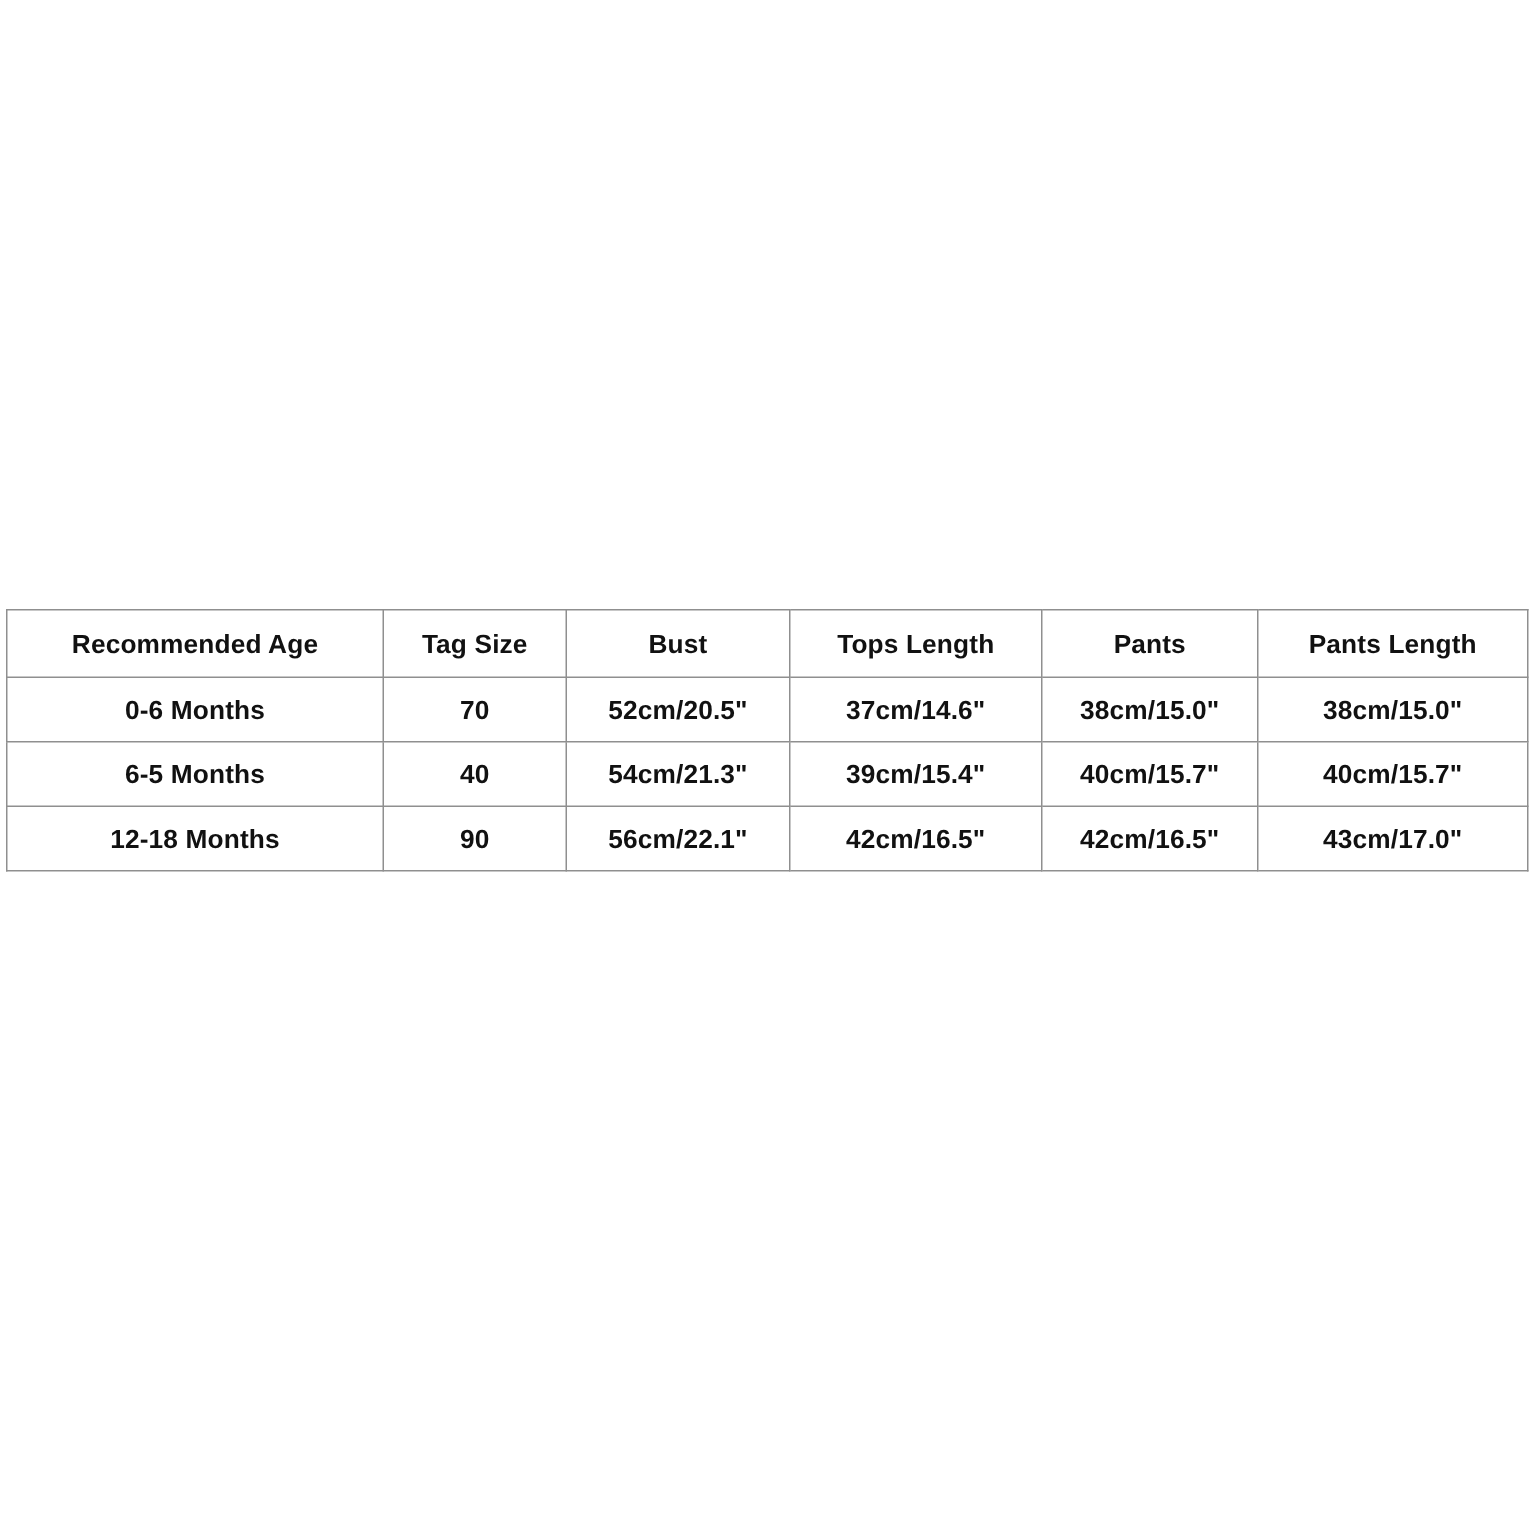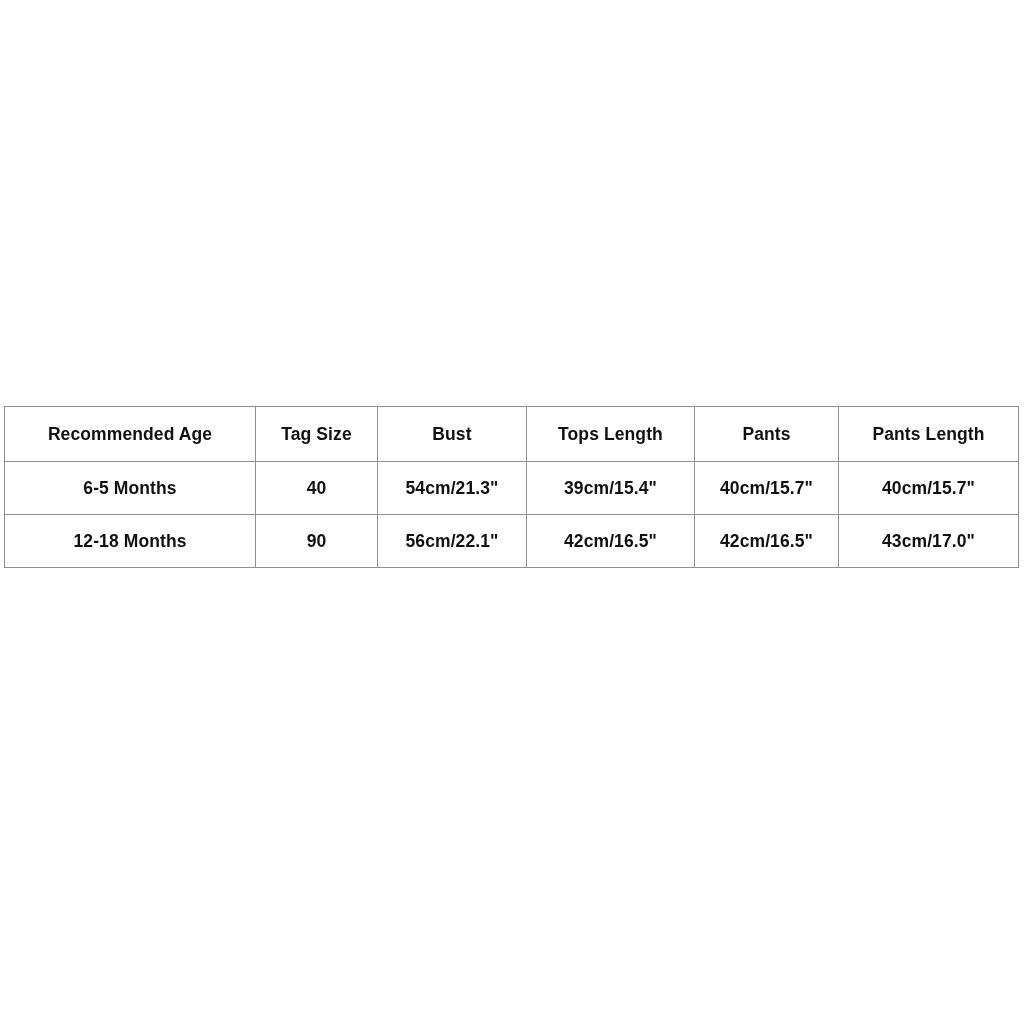--- a/index.html
+++ b/index.html
@@ -35,21 +35,21 @@
 
   #size-chart-table th,
   #size-chart-table td {
     border: 1.6px solid #8f8f8f;
     text-align: center;
     vertical-align: middle;
     color: #111111;
     font-weight: bold;
     font-size: 17.5px;
     letter-spacing: 0.1px;
-    padding: 5px;
+    padding: 0;
     white-space: nowrap;
   }
 
   #size-chart-table thead th {
     height: 44px;
     line-height: 44px;
   }
 
   #size-chart-table tbody td {
     height: 42px;
@@ -73,20 +73,28 @@
       <th>Recommended Age</th>
       <th>Tag Size</th>
       <th>Bust</th>
       <th>Tops Length</th>
       <th>Pants</th>
       <th>Pants Length</th>
     </tr>
   </thead>
   <tbody>
     <tr>
+      <td>0-6 Months</td>
+      <td>70</td>
+      <td>52cm/20.5"</td>
+      <td>37cm/14.6"</td>
+      <td>38cm/15.0"</td>
+      <td>38cm/15.0"</td>
+    </tr>
+    <tr>
       <td>6-5 Months</td>
       <td>40</td>
       <td>54cm/21.3"</td>
       <td>39cm/15.4"</td>
       <td>40cm/15.7"</td>
       <td>40cm/15.7"</td>
     </tr>
     <tr>
       <td>12-18 Months</td>
       <td>90</td>

